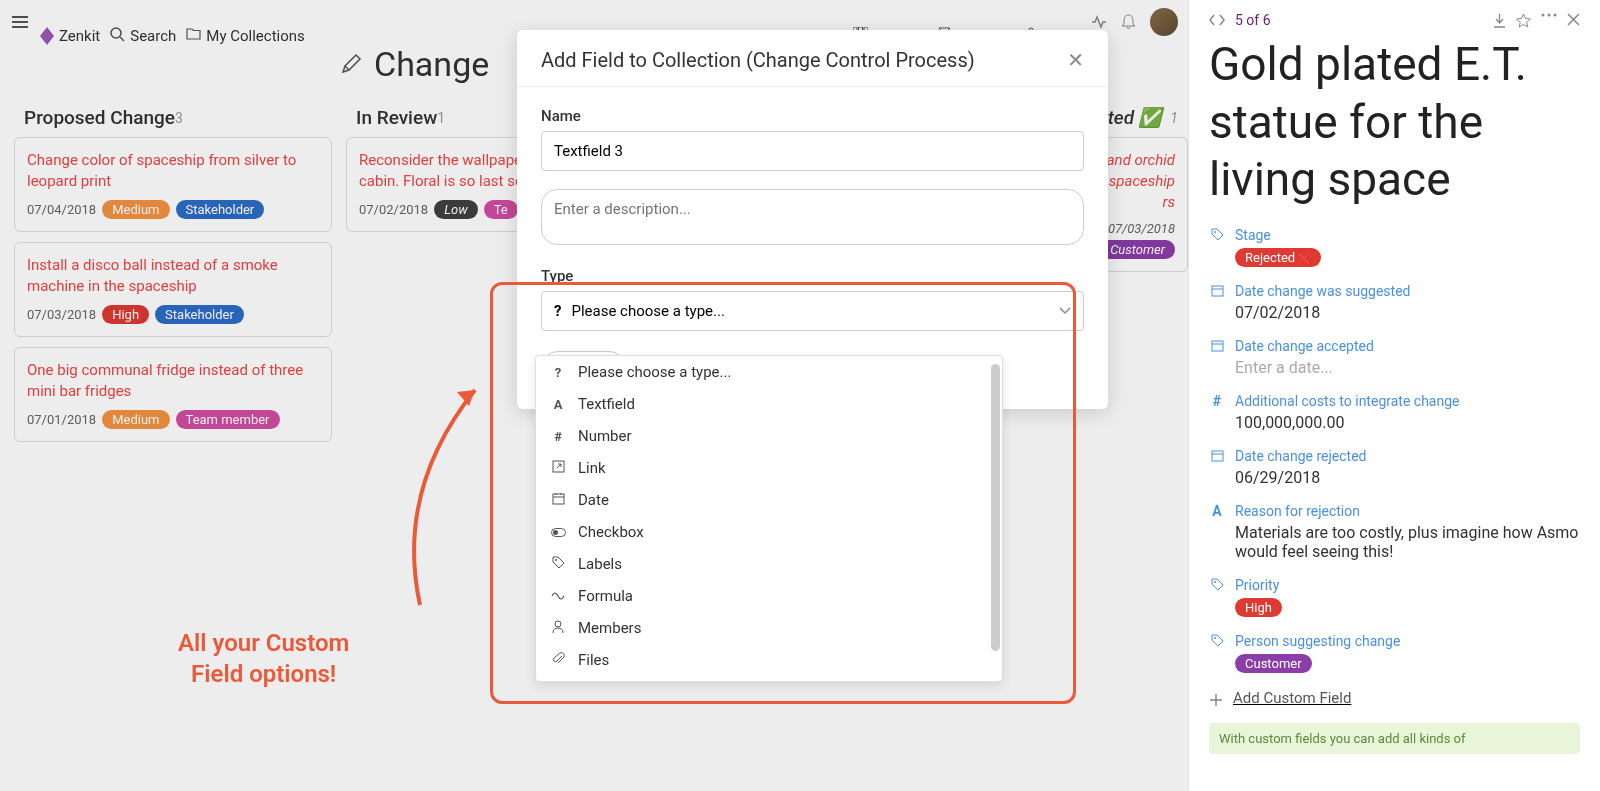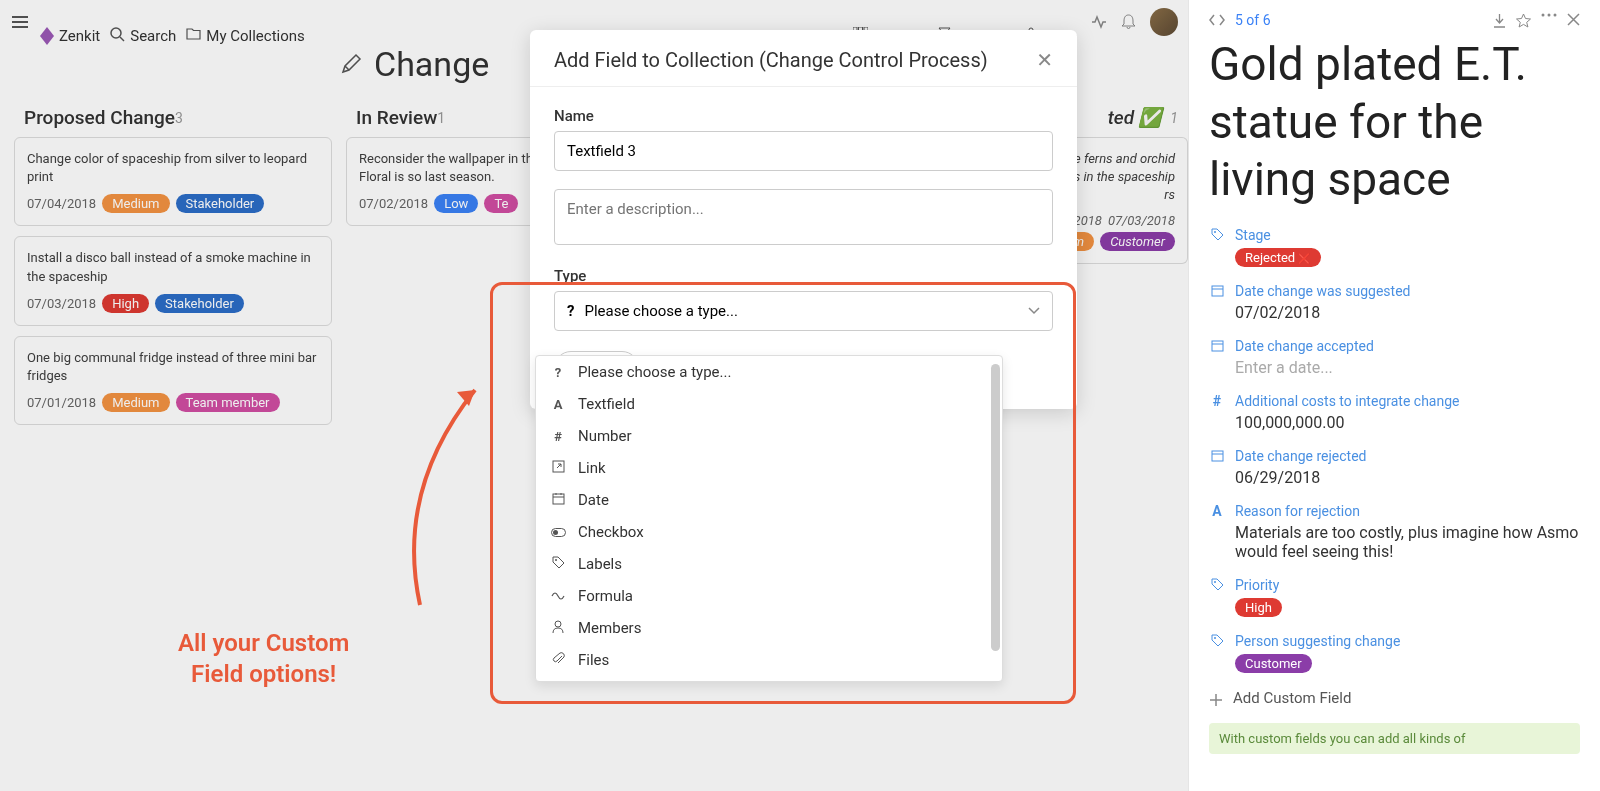--- a/index.html
+++ b/index.html
@@ -19,63 +19,63 @@
 
 .collection-header { position: absolute; top: 44px; left: 340px; display: flex; align-items: center; gap: 12px; }
 .collection-title { font-size: 34px; font-weight: 400; color: #333; }
 
 
 .board { position: absolute; top: 98px; left: 14px; right: 412px; display: flex; gap: 14px; }
 .column { width: 318px; }
 .column-header { display: flex; align-items: center; padding: 8px 10px; font-size: 19px; font-weight: 500; color: #333; }
 .column-count { font-size: 14px; color: #999; font-weight: 400; }
 .card { background: #fff; border: 1px solid #ddd; border-radius: 6px; padding: 12px; margin-bottom: 10px; }
-.card-title { font-size: 13px; color: #404040; line-height: 1.4; margin-bottom: 8px; }
+.card-title { font-size: 15px; color: #ef4444; line-height: 1.4; margin-bottom: 8px; }
 .card-meta { display: flex; align-items: center; gap: 6px; flex-wrap: wrap; }
 .card-date { font-size: 13px; color: #666; }
 .badge { display: inline-block; padding: 2px 10px; border-radius: 10px; font-size: 13px; color: #fff; }
 .badge-medium { background: #f49342; }
 .badge-high { background: #de3a32; }
-.badge-low { background: #3b82f6; }
+.badge-low { background: #404040; font-style: italic; }
 .badge-stakeholder { background: #2c6dc8; }
 .badge-teammember { background: #d14ea3; }
 .badge-customer { background: #8b3da8; }
 .badge-rejected { background: #de3a32; }
 
 
 .modal-backdrop { position: absolute; top: 0; left: 0; right: 412px; bottom: 0; background: rgba(0,0,0,0.07); }
-.modal { position: absolute; top: 30px; left: 530px; width: 547px; background: #fff; border-radius: 6px; box-shadow: 0 4px 20px rgba(0,0,0,0.15); }
+.modal { position: absolute; top: 30px; left: 517px; width: 591px; background: #fff; border-radius: 6px; box-shadow: 0 4px 20px rgba(0,0,0,0.15); }
 .modal-header { display: flex; align-items: center; justify-content: space-between; padding: 18px 24px 14px; border-bottom: 1px solid #eee; }
 .modal-title { font-size: 20px; color: #333; }
 .modal-close { font-size: 20px; color: #888; cursor: pointer; }
 .modal-body { padding: 20px 24px 24px; }
 .form-label { font-size: 15px; color: #333; margin-bottom: 6px; display: block; font-weight: 500; }
 .form-input { width: 100%; padding: 10px 12px; border: 1px solid #ccc; border-radius: 4px; font-size: 15px; margin-bottom: 18px; }
-.form-textarea { width: 100%; height: 56px; padding: 10px 12px; border: 1px solid #ccc; border-radius: 4px; font-size: 15px; margin-bottom: 18px; resize: none; }
+.form-textarea { width: 100%; height: 56px; padding: 10px 12px; border: 1px solid #ccc; border-radius: 16px; font-size: 15px; margin-bottom: 18px; resize: none; }
 .form-select { position: relative; width: 100%; padding: 10px 12px; border: 1px solid #ccc; border-radius: 4px; font-size: 15px; display: flex; align-items: center; gap: 10px; cursor: pointer; }
 .form-select .chevron { margin-left: auto; }
 .modal-footer { display: flex; gap: 10px; margin-top: 20px; }
 .btn-cancel { padding: 8px 20px; border: 1px solid #ccc; background: #fff; border-radius: 18px; font-size: 14px; cursor: pointer; }
 .btn-primary { padding: 8px 20px; border: 1px solid #4a90e2; background: #fff; color: #4a90e2; border-radius: 18px; font-size: 14px; cursor: pointer; margin-left: auto; }
 
 
 .dropdown { position: absolute; top: 355px; left: 535px; width: 468px; background: #fff; border: 1px solid #ddd; border-radius: 4px; box-shadow: 0 4px 12px rgba(0,0,0,0.1); max-height: 327px; overflow: hidden; }
 .dropdown-scrollbar { position: absolute; right: 2px; top: 8px; bottom: 30px; width: 9px; background: #ccc; border-radius: 5px; }
 .dropdown-item { display: flex; align-items: center; gap: 12px; padding: 7px 14px; font-size: 15px; color: #333; cursor: pointer; }
 .dropdown-item .type-icon { width: 16px; text-align: center; color: #555; font-weight: bold; font-size: 13px; }
 
 
 .annotation-box { position: absolute; top: 282px; left: 490px; width: 586px; height: 422px; border: 3px solid #e85a3a; border-radius: 12px; pointer-events: none; }
 .annotation-arrow { position: absolute; top: 380px; left: 400px; pointer-events: none; }
 .annotation-text { position: absolute; top: 628px; left: 178px; font-size: 24px; font-weight: 600; color: #e85a3a; text-align: center; line-height: 1.3; pointer-events: none; }
 
 
 .rightpanel { position: absolute; top: 0; right: 0; bottom: 0; width: 412px; border-left: 1px solid #e5e5e5; background: #fff; padding: 12px 20px; overflow: hidden; }
 .rp-header { display: flex; align-items: center; gap: 10px; margin-bottom: 8px; }
-.rp-counter { font-size: 14px; color: #3b82f6; }
+.rp-counter { font-size: 14px; color: #701a75; }
 .rp-icons { margin-left: auto; display: flex; gap: 10px; color: #888; }
 .rp-title { font-size: 46px; font-weight: 400; color: #222; line-height: 1.25; margin-bottom: 18px; }
 .rp-field { margin-bottom: 16px; }
 .rp-field-header { display: flex; align-items: center; gap: 10px; color: #4a90e2; font-size: 14px; margin-bottom: 4px; }
 .rp-field-header svg, .rp-field-header .fi { flex-shrink: 0; }
 .rp-value { font-size: 16px; color: #333; margin-left: 26px; }
 .rp-value.placeholder { color: #aaa; }
 .rp-add-label { color: #555; font-size: 15px; }
 .rp-hint { background: #e8f5d8; border-radius: 4px; padding: 8px 10px; font-size: 13px; color: #5a8a3a; margin-top: 6px; }
 
@@ -433,21 +433,21 @@
           <svg width="13" height="13" viewBox="0 0 13 13">
             <path d="M1 1 h5 l6 6 l-5 5 l-6 -6 Z" stroke="#4a90e2" fill="none"></path>
             <circle cx="4" cy="4" r="1" fill="#4a90e2"></circle>
           </svg>
         </span>
         <span>Person suggesting change</span>
       </div>
     <div style="margin-left:26px;"><span class="badge badge-customer">Customer</span></div>
   </div>
 
-  <div class="rp-field" style="display:flex; align-items:flex-end; gap:10px;">
+  <div class="rp-field" style="display:flex; align-items:flex-end; gap:10px;text-decoration:underline;">
     <svg width="14" height="14" viewBox="0 0 14 14">
         <path d="M7 1 v12 M1 7 h12" stroke="#888" stroke-width="1.5"></path>
       </svg>
     <span class="rp-add-label">Add Custom Field</span>
   </div>
 
   <div class="rp-hint">With custom fields you can add all kinds of</div>
 </div>
 
 </body></html>

